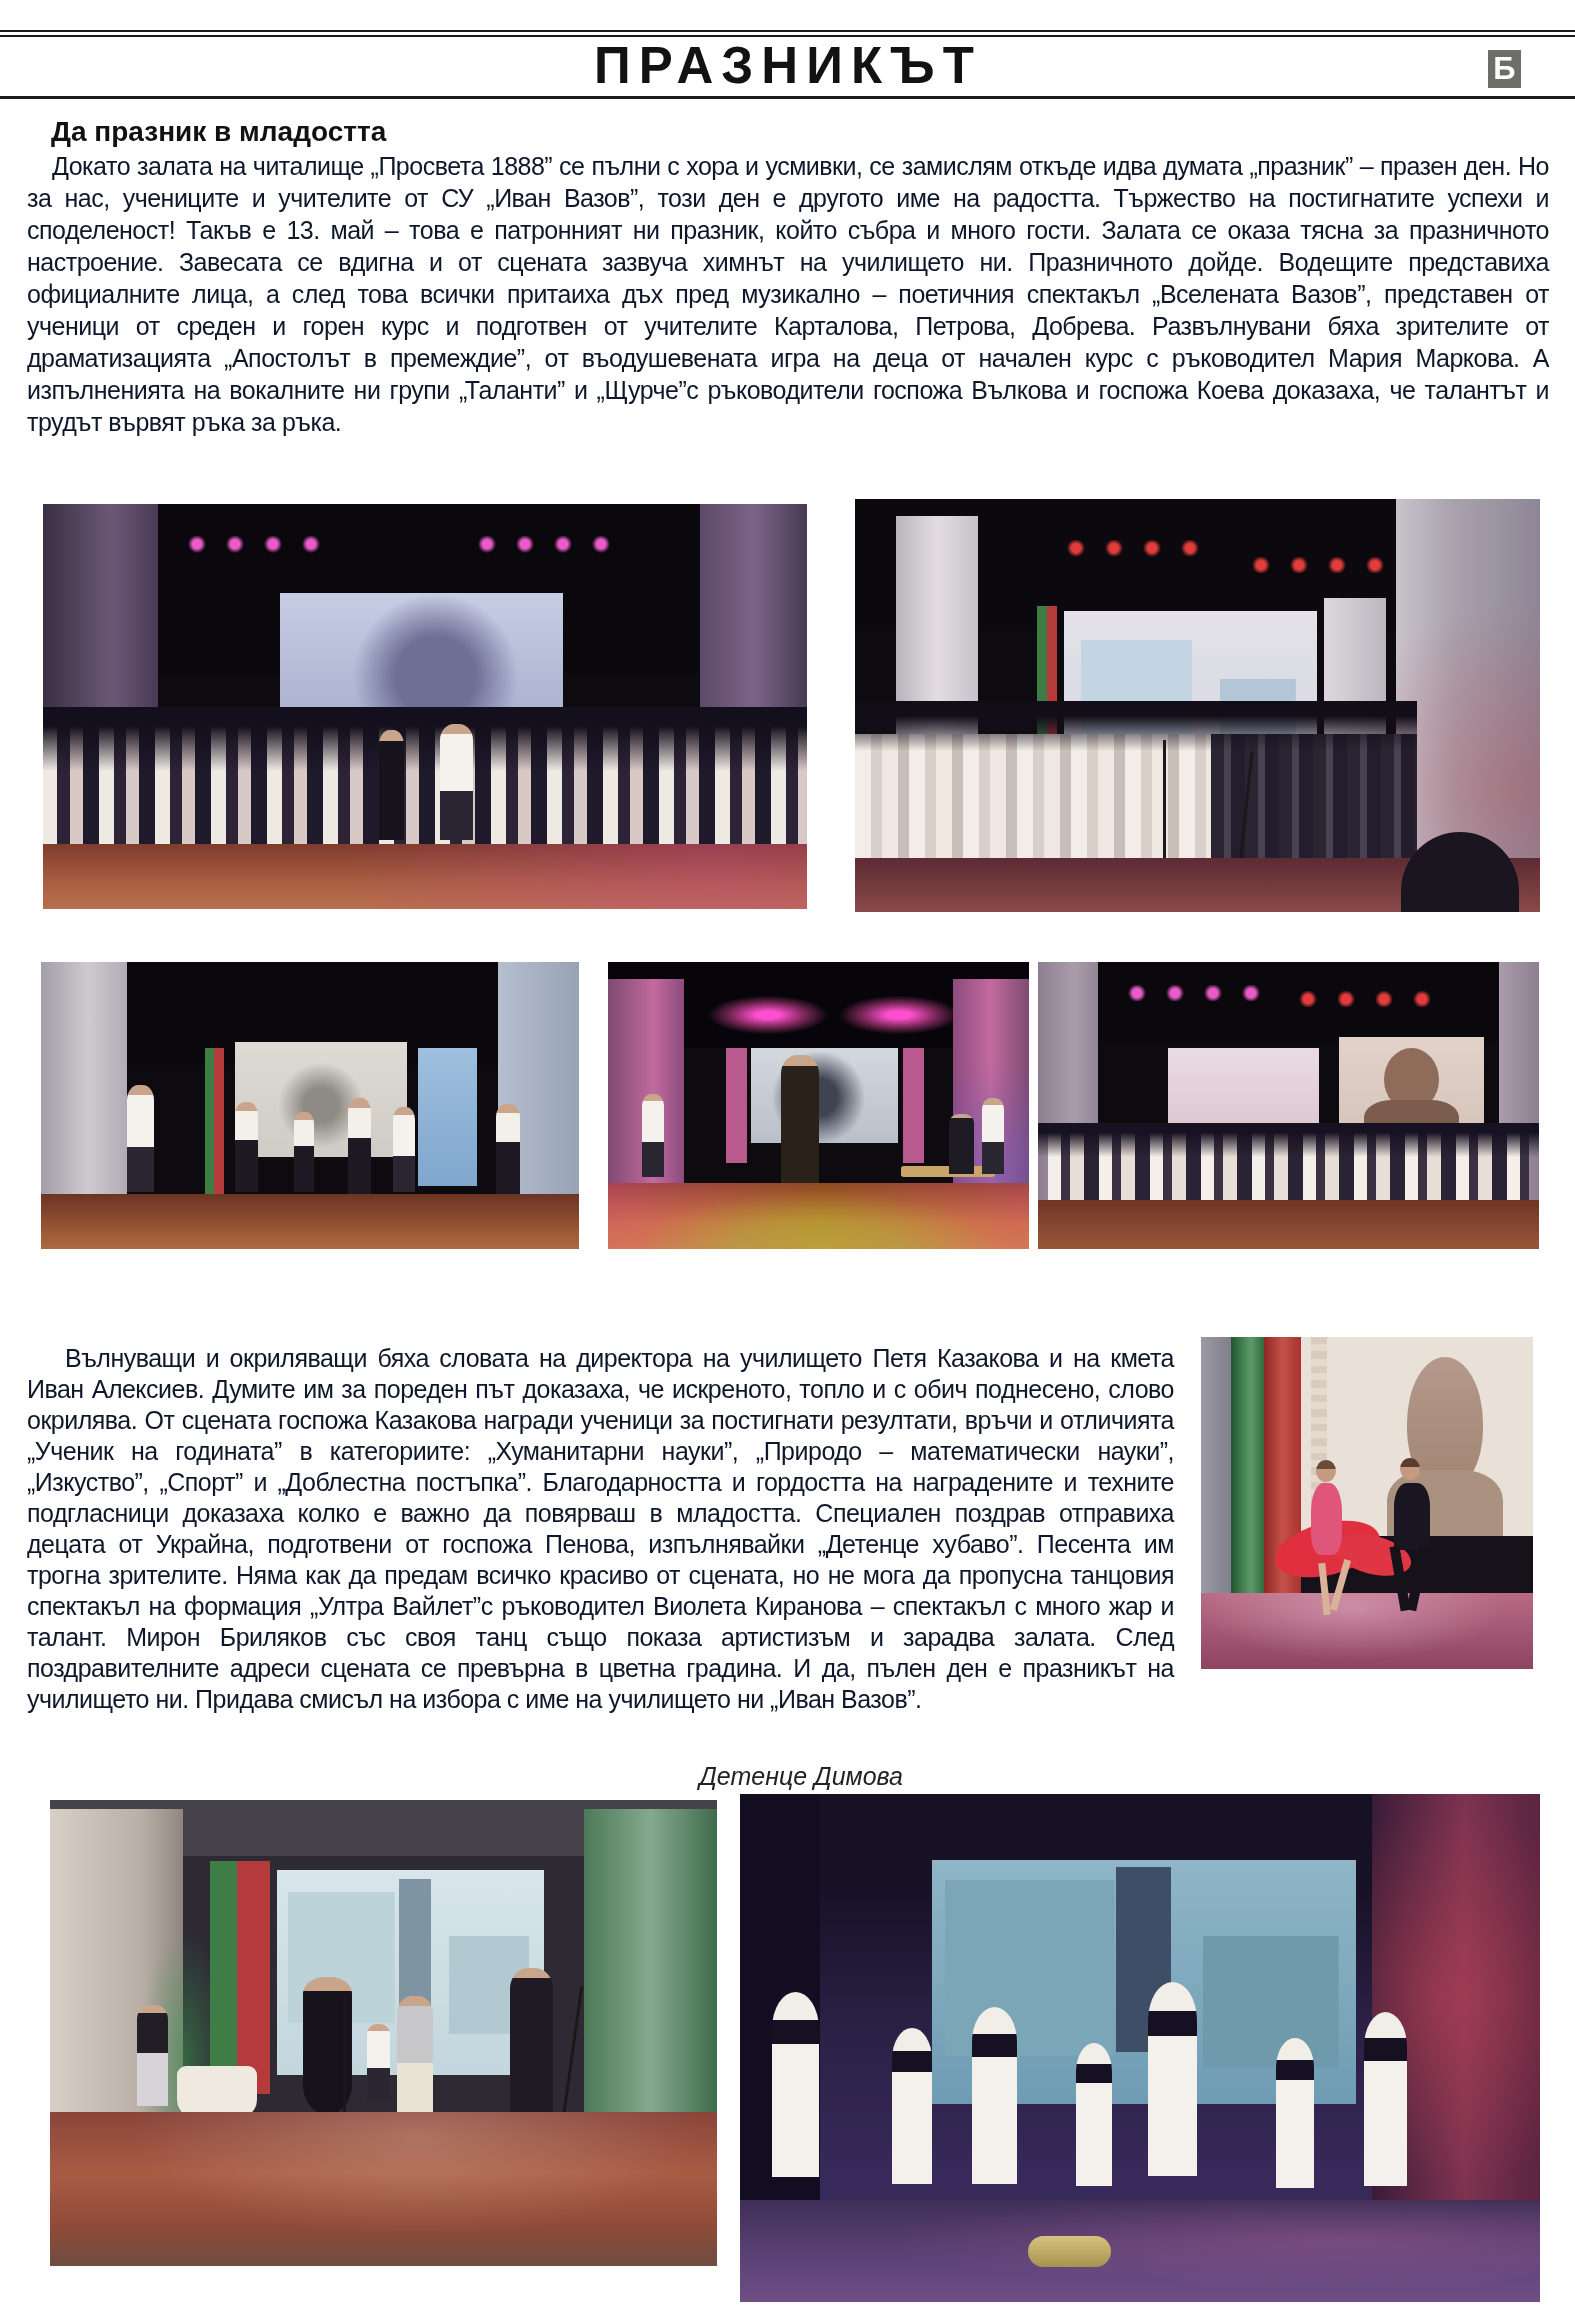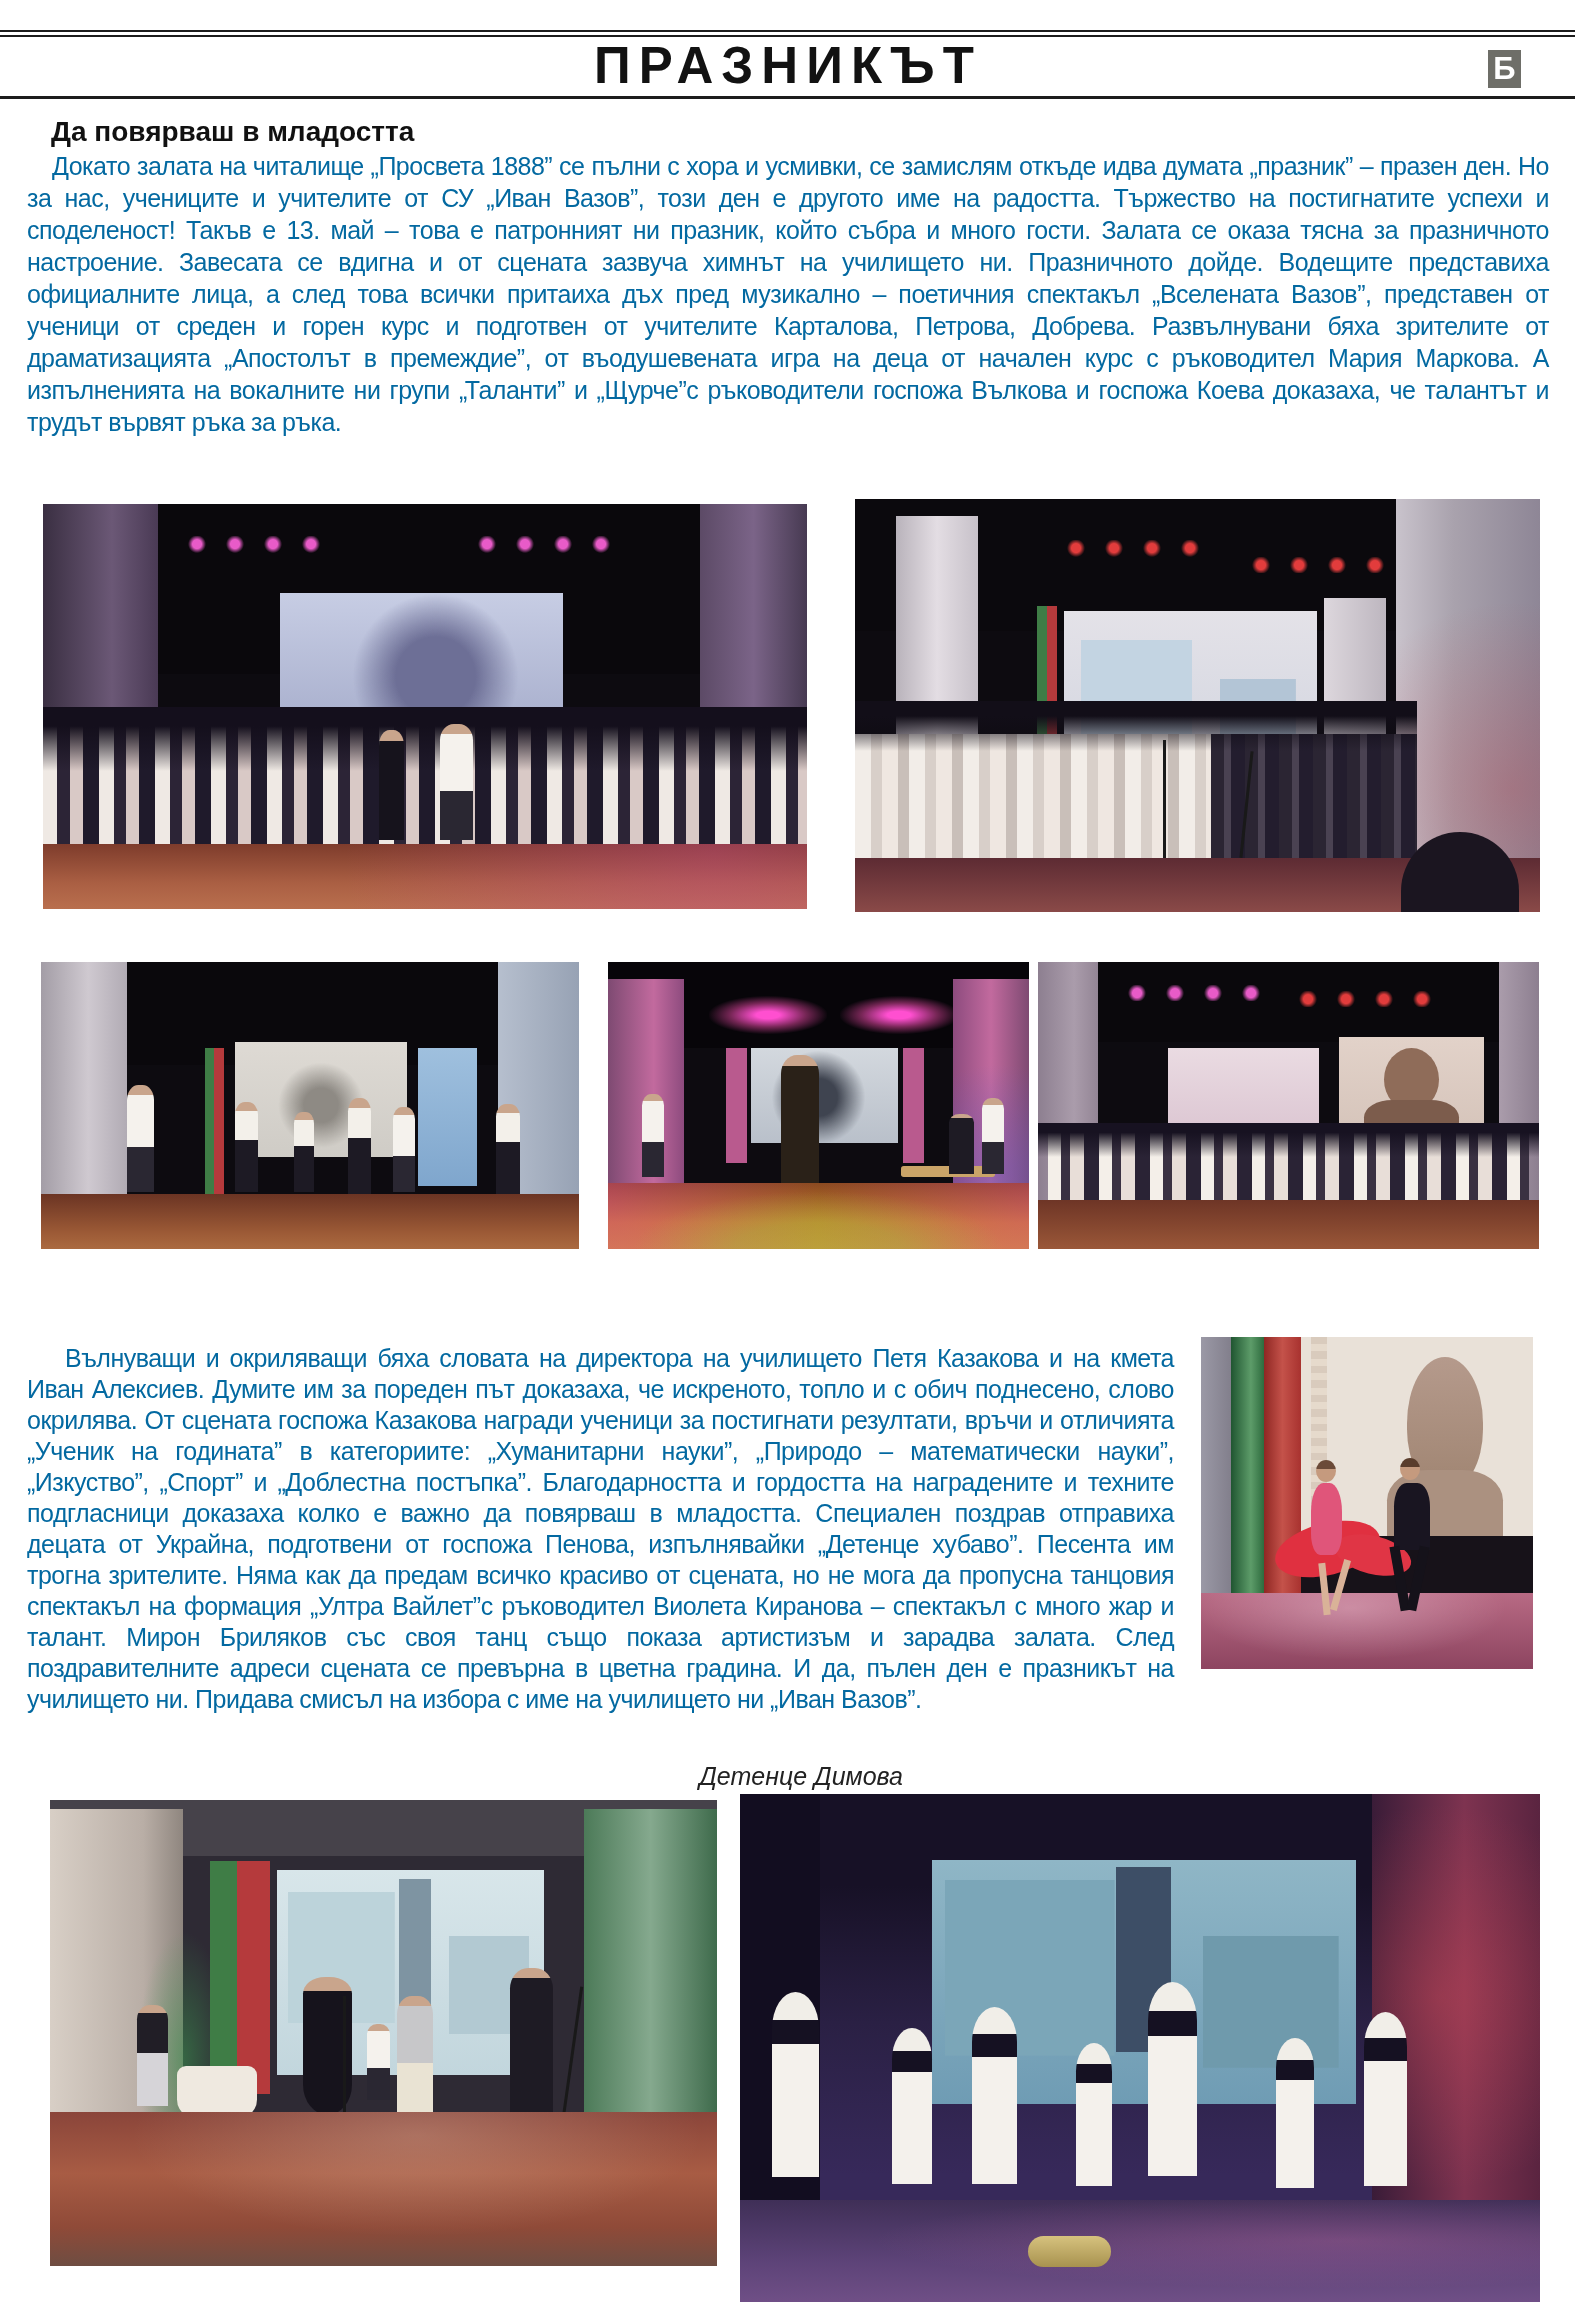--- a/index.html
+++ b/index.html
@@ -3,21 +3,21 @@
 <meta charset="utf-8">
 <style>
   html,body{margin:0;padding:0;background:#ffffff;}
   body{width:1576px;height:2316px;position:relative;font-family:"Liberation Sans",sans-serif;color:#1a1a1a;overflow:hidden;}
   .rule{position:absolute;left:0;width:1576px;background:#1c1c1c;}
   
   #masthead{position:absolute;left:0;top:36px;width:1576px;text-align:center;font-size:51px;font-weight:800;letter-spacing:8.1px;color:#121212;transform:scaleY(1.02);}
   #pagebox{position:absolute;left:1488px;top:50px;width:33px;height:38px;background:#6e6e68;color:#ffffff;font-size:31px;font-weight:700;display:flex;align-items:center;justify-content:center;}
   
   #headline{position:absolute;left:51px;top:116px;font-size:28px;font-weight:bold;color:#111;}
-  .bodytext{position:absolute;left:27px;font-size:25px;letter-spacing:-0.5px;line-height:32px;text-align:justify;color:#0369a1;}
+  .bodytext{position:absolute;left:27px;font-size:25px;letter-spacing:-0.5px;line-height:32px;text-align:justify;color:#0f172a;}
   #para1{top:150px;width:1522px;}
   #para2{top:1343px;width:1147px;line-height:31px;text-indent:38px;}
   #para1{text-indent:25px;}
   #byline{position:absolute;left:27px;top:1762px;width:1147px;text-align:right;padding-right:271px;box-sizing:border-box;font-size:25px;font-style:italic;color:#222;}
   
   .photo{position:absolute;overflow:hidden;background:#0d0b10;}
   .ph{position:absolute;}
   .dots{position:absolute;width:136px;height:16.3px;--c:#e85bc8;background:
     radial-gradient(circle at 9px 8.1px,var(--c) 0 4.5px,transparent 9px),
     radial-gradient(circle at 47px 8.1px,var(--c) 0 4.5px,transparent 9px),
@@ -37,21 +37,21 @@
 </style>
 </head>
 <body>
 
 <div class="rule" style="top:30px;height:1.8px;"></div>
 <div class="rule" style="top:35px;height:1.8px;"></div>
 <div id="masthead">ПРАЗНИКЪТ</div>
 <div id="pagebox">Б</div>
 <div class="rule" style="top:96px;height:2.7px;"></div>
 
-<div id="headline">Да повярваш в младостта</div>
+<div id="headline">Да празник в младостта</div>
 <div id="para1" class="bodytext">Докато залата на читалище „Просвета 1888” се пълни с хора и усмивки, се замислям откъде идва думата „празник” – празен ден. Но за нас, учениците и учителите от СУ „Иван Вазов”, този ден е другото име на радостта. Тържество на постигнатите успехи и споделеност! Такъв е 13. май – това е патронният ни празник, който събра и много гости. Залата се оказа тясна за празничното настроение. Завесата се вдигна и от сцената зазвуча химнът на училището ни. Празничното дойде. Водещите представиха официалните лица, а след това всички притаиха дъх пред музикално – поетичния спектакъл „Вселената Вазов”, представен от ученици от среден и горен курс и подготвен от учителите Карталова, Петрова, Добрева. Развълнувани бяха зрителите от драматизацията „Апостолът в премеждие”, от въодушевената игра на деца от начален курс с ръководител Мария Маркова. А изпълненията на вокалните ни групи „Таланти” и „Щурче”с ръководители госпожа Вълкова и госпожа Коева доказаха, че талантът и трудът вървят ръка за ръка.</div>
 <div id="para2" class="bodytext">Вълнуващи и окриляващи бяха словата на директора на училището Петя Казакова и на кмета Иван Алексиев. Думите им за пореден път доказаха, че искреното, топло и с обич поднесено, слово окрилява. От сцената госпожа Казакова награди ученици за постигнати резултати, връчи и отличията „Ученик на годината” в категориите: „Хуманитарни науки”, „Природо – математически науки”, „Изкуство”, „Спорт” и „Доблестна постъпка”. Благодарността и гордостта на наградените и техните подгласници доказаха колко е важно да повярваш в младостта. Специален поздрав отправиха децата от Украйна, подготвени от госпожа Пенова, изпълнявайки „Детенце хубаво”. Песента им трогна зрителите. Няма как да предам всичко красиво от сцената, но не мога да пропусна танцовия спектакъл на формация „Ултра Вайлет”с ръководител Виолета Киранова – спектакъл с много жар и талант. Мирон Бриляков със своя танц също показа артистизъм и зарадва залата. След поздравителните адреси сцената се превърна в цветна градина. И да, пълен ден е празникът на училището ни. Придава смисъл на избора с име на училището ни „Иван Вазов”.</div>
 <div id="byline">Детенце Димова</div>
 
 <div id="photoA" class="photo" style="left:43px;top:504px;width:764px;height:405px;" aria-label="Сцена с редици деца в бели ризи и двама водещи пред екран с портрет">
   <div class="ph" style="left:0;top:0;right:0;height:42%;background:#0a080c;"></div>
   <div class="dots" style="left:19%;top:8%;"></div>
   <div class="dots" style="left:57%;top:8%;"></div>
   <div class="ph" style="left:0;top:0;width:15%;height:84%;background:linear-gradient(90deg,#3a2f42,#6b5876 60%,#4a3a55);"></div>
   <div class="ph" style="right:0;top:0;width:14%;height:84%;background:linear-gradient(90deg,#5c4a66,#7b6488 50%,#473a52);"></div>

